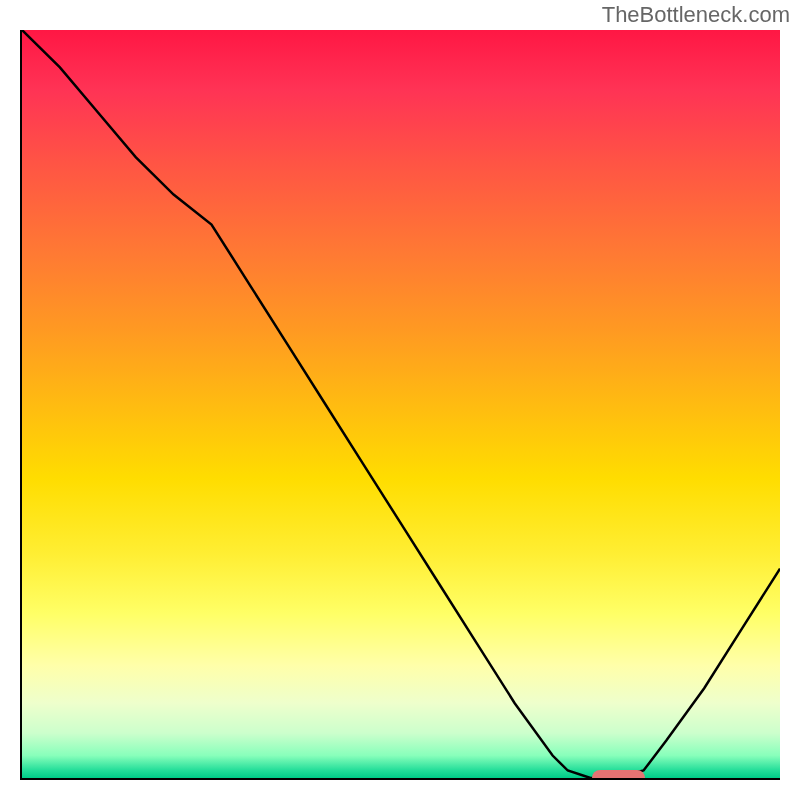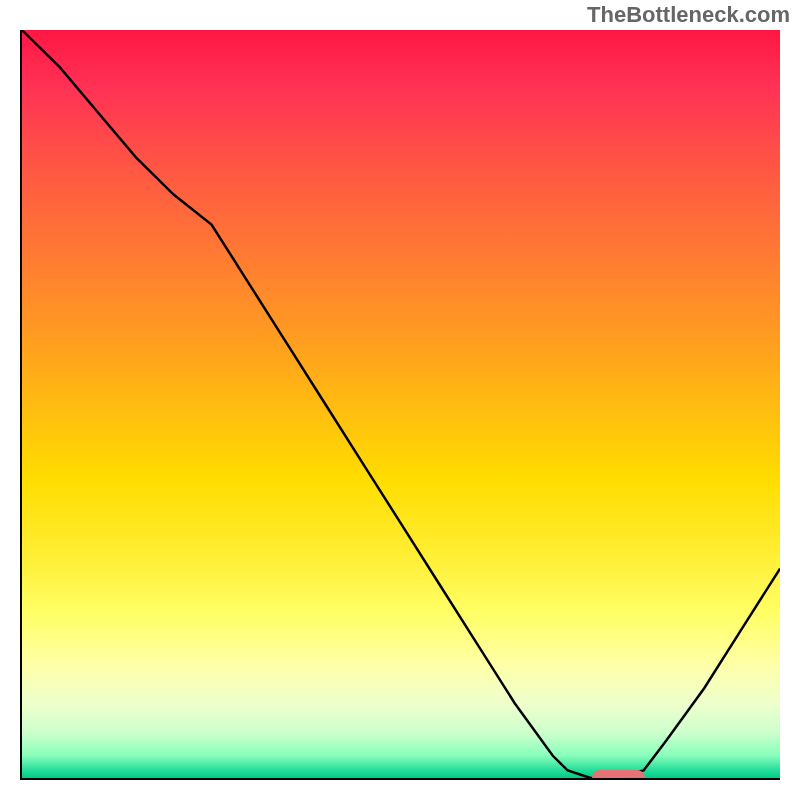--- a/index.html
+++ b/index.html
@@ -8,21 +8,21 @@
     height: 800px;
     background: #ffffff;
     position: relative;
     font-family: Arial, sans-serif;
   }
   .watermark {
     position: absolute;
     top: 2px;
     right: 10px;
     font-size: 22px;
-    font-weight: bold;
+    font-weight: normal;
     color: #666666;
     z-index: 10;
   }
   .plot-area {
     position: absolute;
     left: 20px;
     top: 30px;
     width: 760px;
     height: 750px;
     border-left: 2px solid #000;

